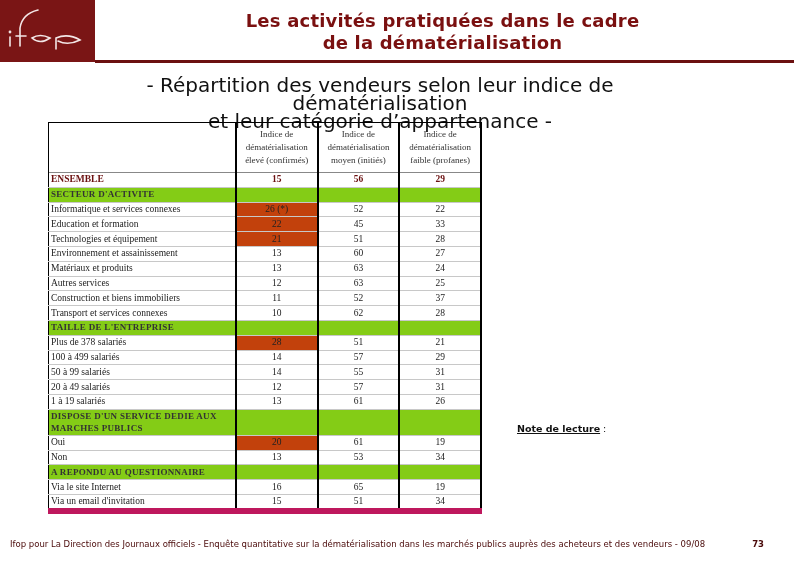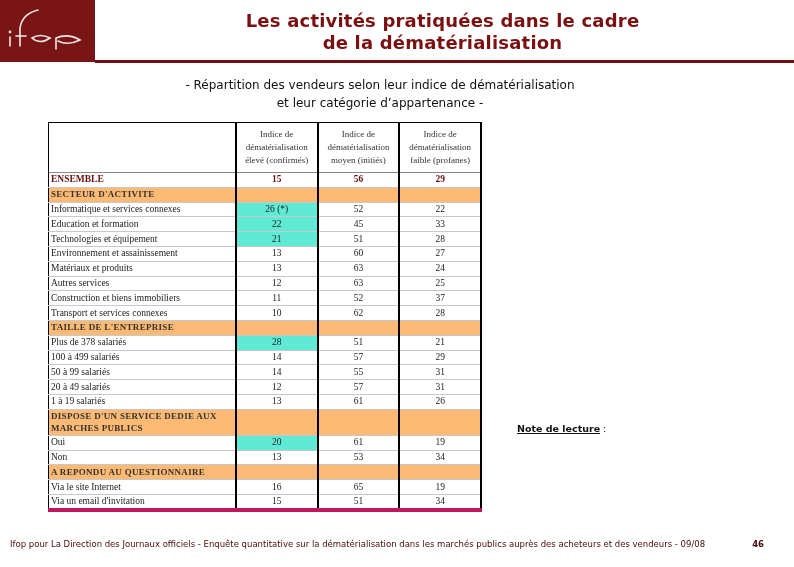--- a/index.html
+++ b/index.html
@@ -7,41 +7,41 @@
   body { position: relative; font-family: "DejaVu Sans", sans-serif; color: #000; }
 
   .logo { position: absolute; left: 0; top: 0; width: 95px; height: 62px; background: #7a1515; }
   .logo svg { position: absolute; left: 0; top: 0; }
 
   .title-rule { position: absolute; left: 95px; top: 60px; width: 699px; height: 3px; background: #6b1010; }
   .title { position: absolute; left: 95px; top: 10px; width: 695px; text-align: center;
            color: #7a1010; font-weight: bold; font-size: 18px; line-height: 22px; letter-spacing: 0.2px; }
 
   .subtitle { position: absolute; left: 60px; top: 76px; width: 640px; text-align: center;
-              font-size: 12px; line-height: 18px; color: #111; }
+              font-size: 20px; line-height: 18px; color: #111; }
 
   .table-wrap { position: absolute; left: 48px; top: 122px; width: 434px; }
   table { border-collapse: collapse; width: 434px; font-family: "Liberation Serif", serif; font-size: 9.5px; }
   td, th { height: 14.8px; padding: 0 2px; line-height: 13px; }
   col.c-label { width: 188px; }
   col.c-num { width: 82px; }
 
   th { font-weight: normal; text-align: center; vertical-align: middle; height: 50px; color: #333; font-size: 9px; line-height: 13px; }
   .hdr-label { border-top: 1px solid #000; border-left: 1px solid #000; border-right: 1px solid #000; }
   .hdr-num { border-top: 1px solid #000; border-left: 2px solid #000; border-right: 2px solid #000; }
 
   tr td { border-bottom: 1px solid #c8c8c8; }
   td.lbl { border-left: 1px solid #000; border-right: 1px solid #000; text-align: left; color: #222; white-space: nowrap; }
   td.num { border-left: 2px solid #000; border-right: 2px solid #000; text-align: center; color: #222; }
 
   tr.total td { color: #6b1010; font-weight: bold; border-top: 1px solid #888; }
-  tr.section td { background: #fdba74; color: #333; font-weight: bold; font-size: 9px; letter-spacing: 0.3px; }
+  tr.section td { background: #84cc16; color: #333; font-weight: bold; font-size: 9px; letter-spacing: 0.3px; }
   tr.section.tall td { height: 26px; line-height: 12px; }
-  td.hl { background: #5eead4; }
-  tr.last td { border-bottom: 4px solid #be185d; }
+  td.hl { background: #c2410c; }
+  tr.last td { border-bottom: 6px solid #be185d; }
 
   .note { position: absolute; left: 517px; top: 423px; width: 270px; font-size: 9.5px; line-height: 11.5px; color: #111; }
   .note-title { font-weight: bold; text-decoration: underline; }
   .note-body { margin-top: 7px; }
 
   .footer { position: absolute; left: 10px; top: 539px; width: 774px; font-size: 8.5px; color: #4a0a0a; }
   .footer-page { position: absolute; right: 20px; top: 0; font-weight: bold; }
 </style>
 </head>
 <body>
@@ -228,14 +228,14 @@
 </div>
 
 <div class="note">
   <div>
     <span class="note-title">Note de lecture</span><span> :</span>
   </div>
 </div>
 
 <div class="footer">
   <span>Ifop pour La Direction des Journaux officiels - Enquête quantitative sur la dématérialisation dans les marchés publics auprès des acheteurs et des vendeurs - 09/08</span>
-  <span class="footer-page">46</span>
+  <span class="footer-page">73</span>
 </div>
 
 </body></html>

